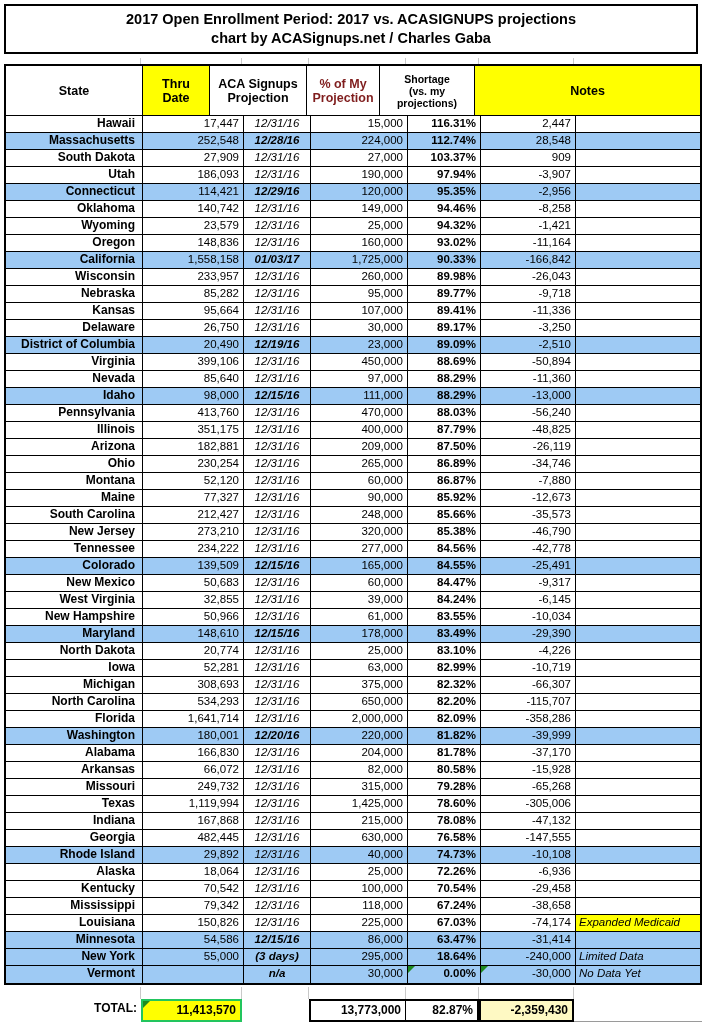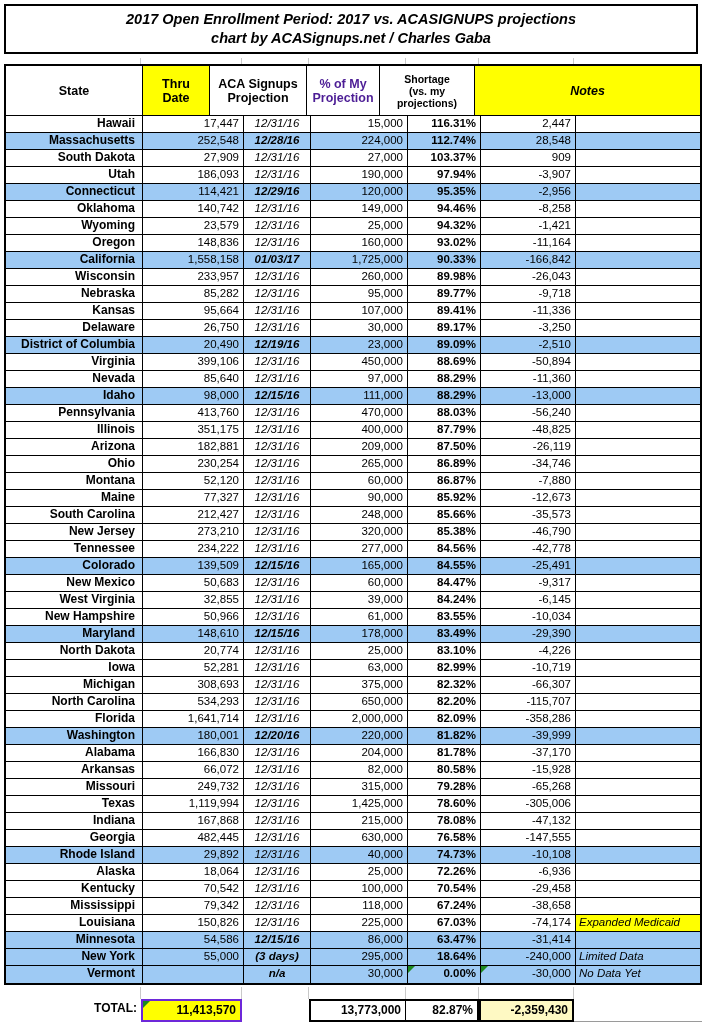--- a/index.html
+++ b/index.html
@@ -1,43 +1,43 @@
 <!DOCTYPE html>
 <html><head>
 <meta charset="utf-8">
 <style>
   html,body{margin:0;padding:0;background:#fff;}
   body{width:706px;height:1023px;font-family:"Liberation Sans","DejaVu Sans",sans-serif;color:#000;}
   .wrap{position:relative;width:706px;height:1023px;overflow:hidden;}
 
   
   .title-box{position:absolute;left:4px;top:4px;width:694px;height:50px;border:2px solid #000;
-    display:flex;flex-direction:column;justify-content:center;text-align:center;box-sizing:border-box;font-style:italic;}
+    display:flex;flex-direction:column;justify-content:center;text-align:center;box-sizing:border-box;}
   .title-box div{font-weight:bold;font-size:14.5px;line-height:19px;}
 
   
   .c0{width:137px;} .c1{width:101px;} .c2{width:67px;} .c3{width:97px;}
-  .c4{width:73px;}  .c5{width:95px;}  .c6{flex:1;font-style:italic;}
+  .c4{width:73px;}  .c5{width:95px;}  .c6{flex:1;}
 
   
   .spacer{position:absolute;left:4px;width:694px;display:flex;}
   .spacer div{border-right:1px solid #c9c9c9;height:100%;box-sizing:border-box;}
   .spacer div:last-child{border-right:none;}
   .spacer-top{top:58px;height:6px;}
   .spacer-bottom{top:987px;height:12px;}
 
   
   .table{position:absolute;left:4px;top:64px;width:698px;border:2px solid #000;box-sizing:border-box;background:#fff;}
   .hrow{display:flex;height:50px;border-bottom:1px solid #000;box-sizing:border-box;}
   .hcell{display:flex;align-items:center;justify-content:center;text-align:center;
     border-right:1px solid #000;box-sizing:border-box;font-weight:bold;font-size:12.5px;line-height:14px;
     white-space:pre-line;}
   .hcell:last-child{border-right:none;}
   .h-yellow{background:#FFFF00;}
-  .h-green{color:#4c1d95;}
+  .h-green{color:#7f1d1d;}
   .h-small{font-size:10.5px;line-height:12px;}
 
   .row{display:flex;height:17px;box-sizing:border-box;}
   .cell{box-sizing:border-box;border-right:1px solid #000;border-bottom:1px solid #000;
     font-size:11.5px;line-height:15px;overflow:hidden;position:relative;}
   .row .cell:last-child{border-right:none;}
   .row:last-child .cell{border-bottom:none;}
   .blue .cell{background:#9ECAF4;}
   .c-state{font-weight:bold;font-size:12px;text-align:right;padding-right:7px;}
   .num{text-align:right;padding-right:4px;}
@@ -46,21 +46,21 @@
   .c-pct{font-weight:bold;text-align:right;padding-right:4px;}
   .c-note{font-style:italic;text-align:left;padding-left:3px;}
   .note-yellow{background:#FFFF00 !important;}
   .corner{position:absolute;top:0;left:0;width:0;height:0;
     border-top:7px solid #1f8a1f;border-right:7px solid transparent;}
 
   
   .total{position:absolute;left:4px;top:999px;width:698px;height:23px;display:flex;box-sizing:border-box;}
   .tcell{box-sizing:border-box;font-weight:bold;font-size:12px;line-height:19px;position:relative;}
   .t-label{text-align:right;padding-right:4px;}
-  .t-enroll{background:#FFFF00;border:2px solid #6d28d9;text-align:right;padding-right:4px;}
+  .t-enroll{background:#FFFF00;border:2px solid #22c55e;text-align:right;padding-right:4px;}
   .t-proj{border:2px solid #000;border-right:1px solid #000;text-align:right;padding-right:4px;}
   .t-pct{border:2px solid #000;border-left:none;text-align:right;padding-right:4px;}
   .t-short{background:#fef9c3;border:2px solid #000;text-align:right;padding-right:4px;}
   .t-notes{border-bottom:1px solid #9a9a9a;}
 </style>
 </head>
 <body>
 
 <div class="wrap">
 

